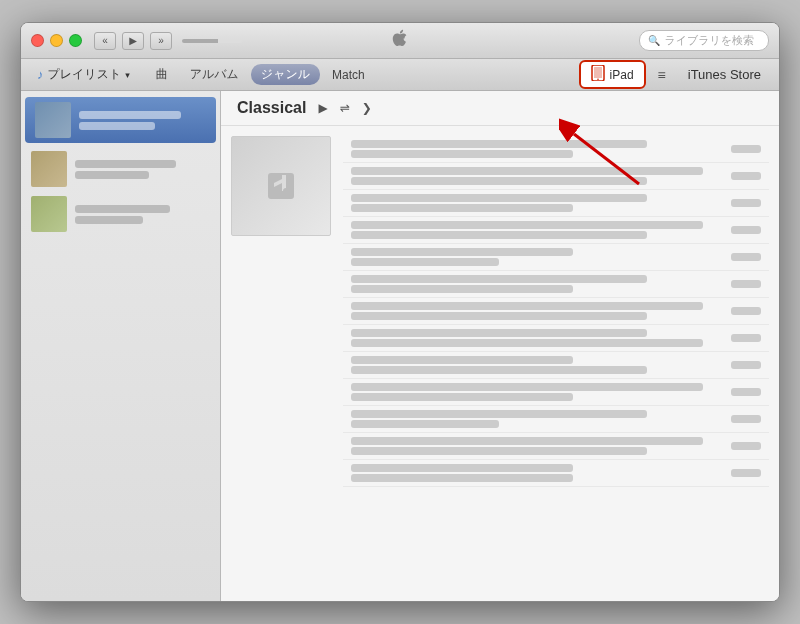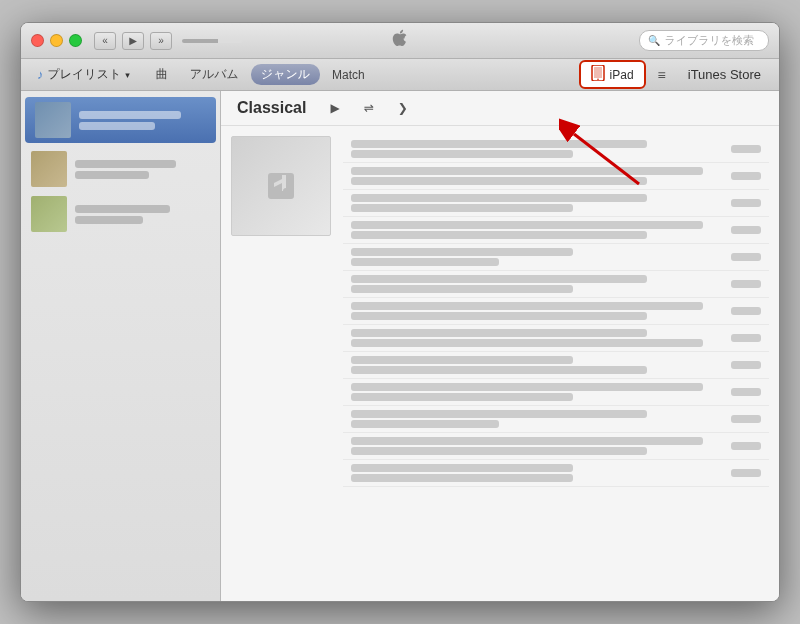--- a/index.html
+++ b/index.html
@@ -254,21 +254,21 @@
       display: flex;
       flex-direction: column;
       background: #f5f5f5;
       overflow: hidden;
     }
 
     .panel-header {
       padding: 8px 16px;
       display: flex;
       align-items: center;
-      gap: 24px;
+      gap: 12px;
       border-bottom: 1px solid #ddd;
       background: #f5f5f5;
     }
 
     .panel-title {
       font-size: 16px;
       font-weight: bold;
       color: #333;
     }
 

